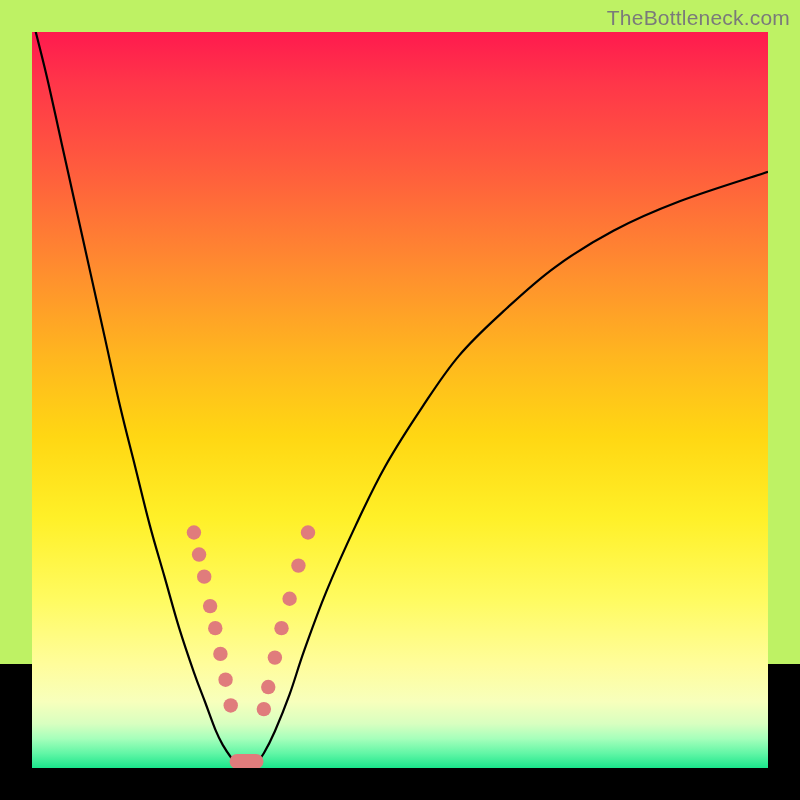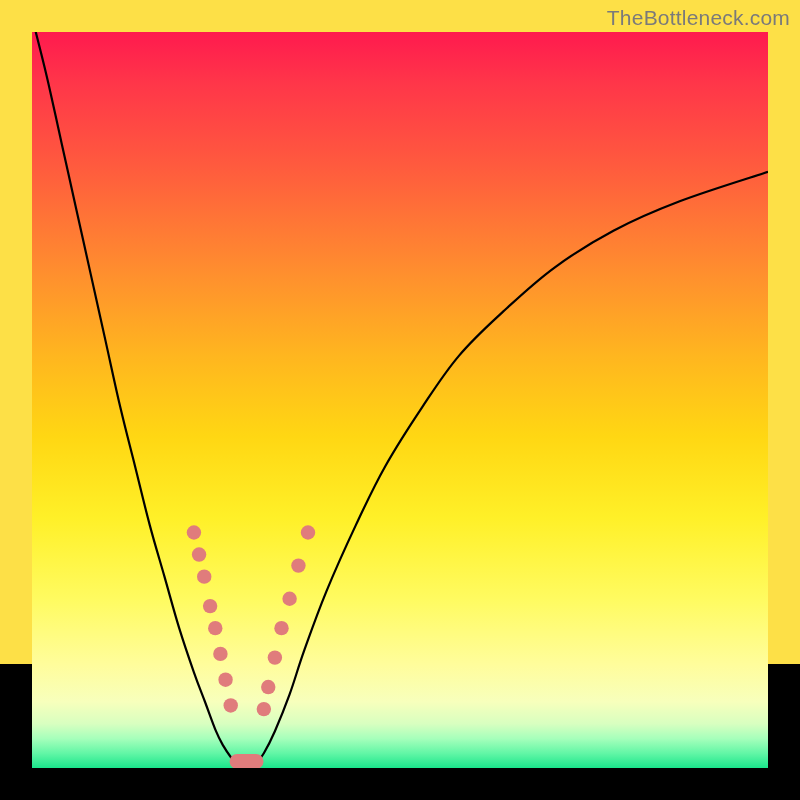--- a/index.html
+++ b/index.html
@@ -8,21 +8,21 @@
     width: 800px;
     height: 800px;
     background: #000;
     overflow: hidden;
     font-family: Arial, Helvetica, sans-serif;
   }
   .frame {
     position: absolute;
     left: 0; top: 0;
     width: 800px; height: 664px;
-    background: #fde047;
+    background: #bef264;
     text-align: center;
   }
   .plot {
     position: absolute;
     left: 32px;
     top: 32px;
     width: 736px;
     height: 736px;
     overflow: hidden;
   }

